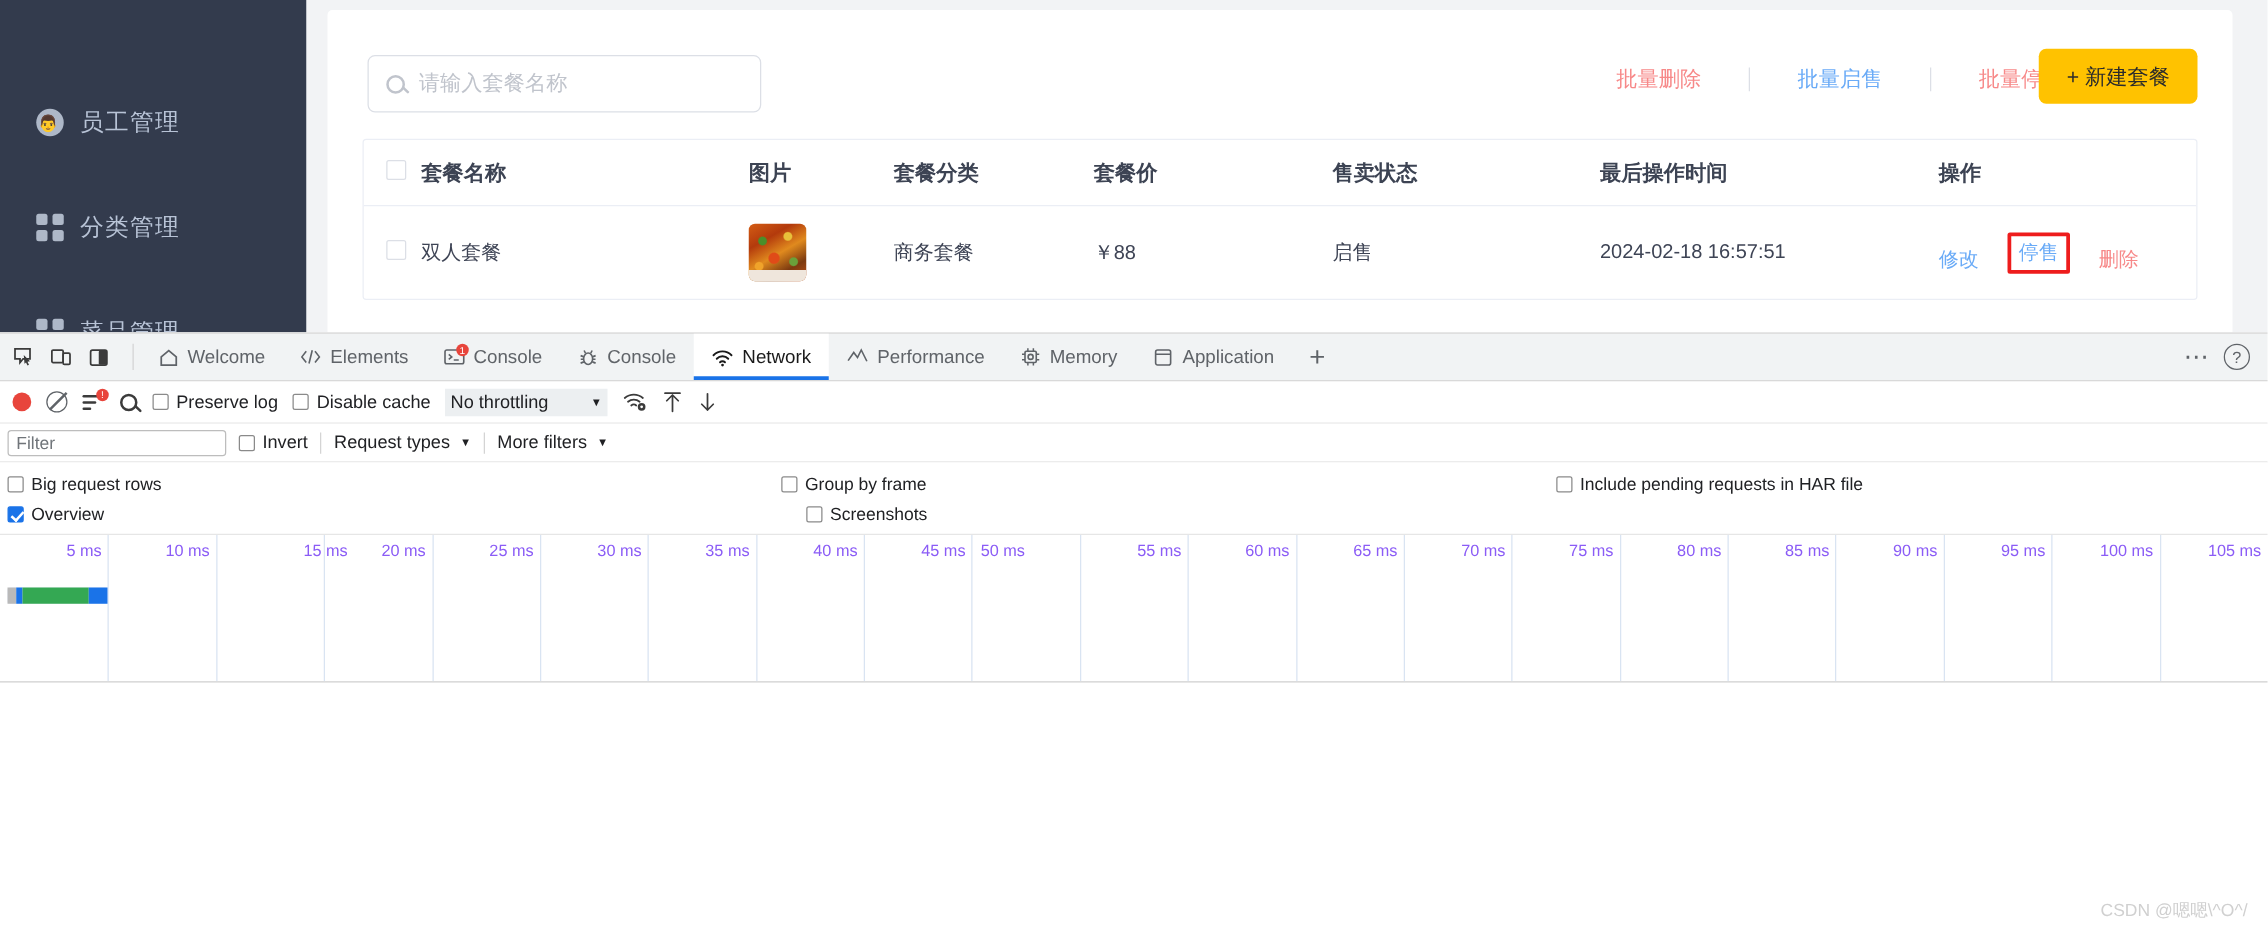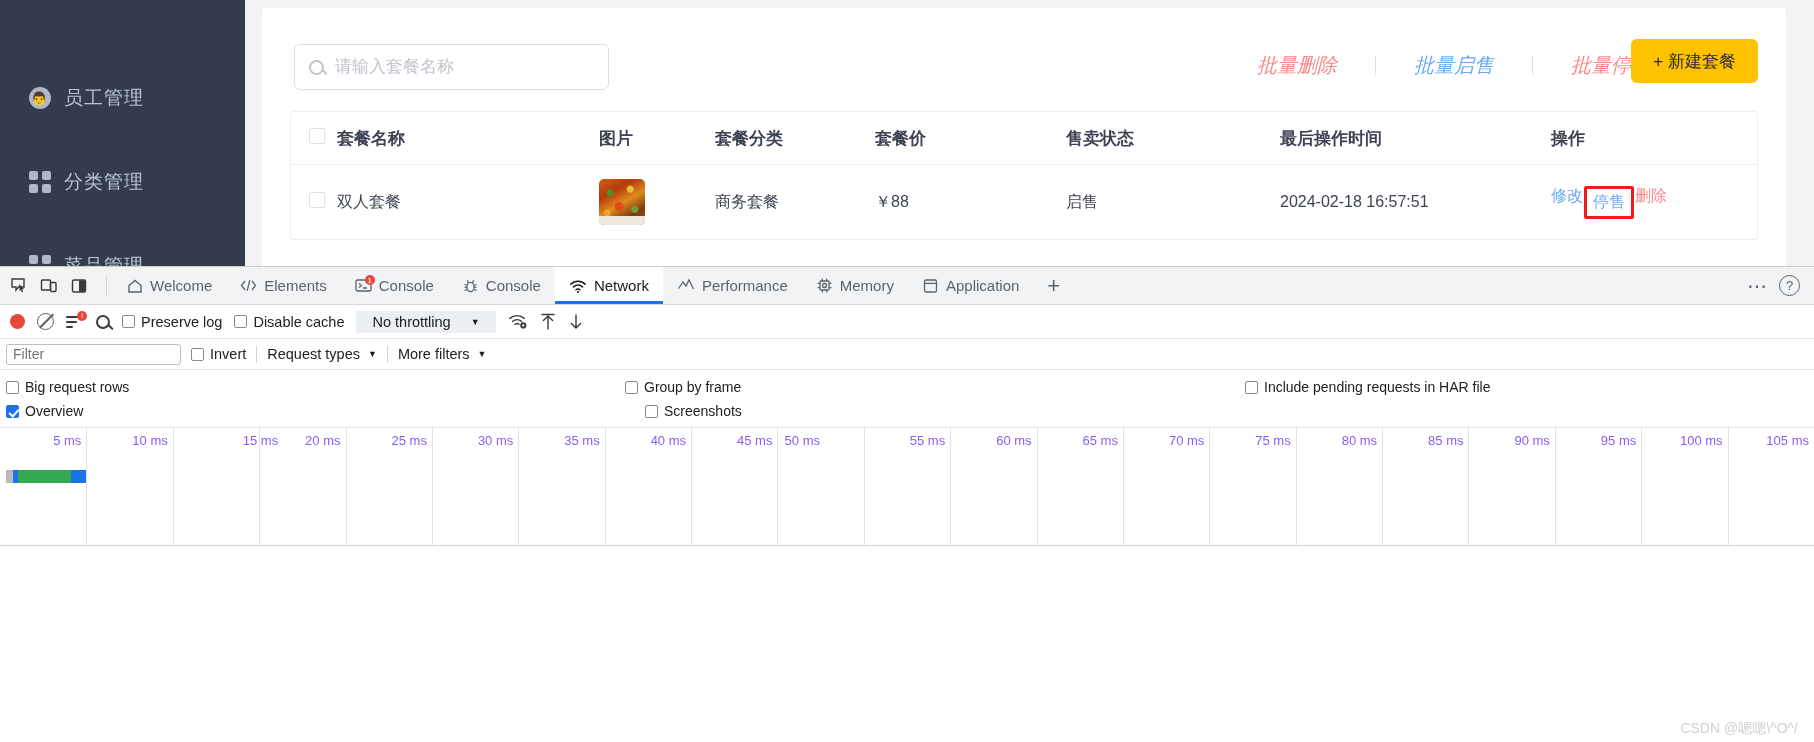--- a/index.html
+++ b/index.html
@@ -58,21 +58,21 @@
     transform: rotate(45deg); right: -6px; bottom: 0px; border-radius: 2px;
   }
   #search-input {
     border: none; outline: none; font-size: 17px; color: #606266;
     width: 100%; font-family: "Liberation Sans", sans-serif; background: transparent;
   }
   #search-input::placeholder { color: #c0c4cc; }
 
   #batch-actions {
     position: absolute; right: 113px; top: 44px;
-    display: flex; align-items: center; gap: 16px; font-size: 20px; font-style: italic;
+    display: flex; align-items: center; gap: 16px; font-size: 17px;
   }
   #batch-actions a { cursor: pointer; text-decoration: none; padding: 0 22px; }
   #batch-actions .sep { width: 1px; height: 19px; background: #dcdfe6; }
   .a-danger { color: #f78989; }
   .a-primary { color: #6aabf7; }
 
   #btn-new {
     position: absolute; right: 28px; top: 31px;
     background: #ffc200; color: #2b2b2b; font-size: 17px;
     border: none; border-radius: 6px; padding: 0 22px; height: 44px;
@@ -111,21 +111,21 @@
       radial-gradient(circle at 68% 22%, #e8c13a 0 3px, transparent 4px),
       radial-gradient(circle at 44% 60%, #e04b18 0 4px, transparent 5px),
       radial-gradient(circle at 78% 66%, #6aa13a 0 3px, transparent 4px),
       radial-gradient(circle at 18% 74%, #f0a32a 0 3px, transparent 4px);
   }
   #thumb::after {
     content:''; position:absolute; left:0; right:0; bottom:0; height: 9px;
     background: #efe6dc;
   }
 
-  .ops { display:flex; align-items:flex-start; gap: 1px; font-size: 16px; }
+  .ops { display:flex; align-items:flex-end; gap: 23px; font-size: 16px; }
   .ops a { cursor:pointer; text-decoration:none; }
   #op-stop-wrap {
     border: 3px solid #ee1c1c; padding: 3px 6px; border-radius: 2px;
     display: inline-flex; align-items:center;
   }
 
   
   #devtools {
     position: absolute; left: 0; top: 266px; width: 1814px; height: 476px;
     background: #ffffff; border-top: 1px solid #cdcdcd;
@@ -187,22 +187,22 @@
   .srch-ico { width: 14px; height: 14px; border: 2px solid #3b3b3b; border-radius: 50%; position: relative; cursor:pointer; flex:none; }
   .srch-ico::after { content:''; position:absolute; right:-6px; bottom:-1px; width:7px; height:2px; background:#3b3b3b; transform: rotate(45deg); border-radius:2px;}
   .tb-check { display: flex; align-items: center; gap: 6px; font-size: 14.5px; color:#202124; cursor: pointer;}
   .ckbox { width: 13px; height: 13px; border: 1px solid #8a8a8a; border-radius: 2px; background:#fff; flex:none; display:inline-block; position:relative;}
   .ckbox.checked { background: #1a73e8; border-color:#1a73e8; }
   .ckbox.checked::after {
     content:''; position:absolute; left: 4px; top: 1px; width: 4px; height: 8px;
     border: solid #fff; border-width: 0 2px 2px 0; transform: rotate(42deg);
   }
   #throttle {
-    background: #eceff1; height: 22px; display:flex; align-items:center; gap: 20px;
-    padding: 0 16px; font-size: 14.5px; cursor: pointer; color:#202124;
+    background: #eceff1; height: 22px; display:flex; align-items:center; gap: 34px;
+    padding: 0 4px; font-size: 14.5px; cursor: pointer; color:#202124;
   }
   .caret { font-size: 9px; color:#202124; }
   .wifi-ico { width: 20px; height: 17px; cursor:pointer; position:relative; flex:none;}
   .arr-ico { width: 16px; height: 18px; cursor:pointer; flex:none; }
 
   #dt-filterbar {
     height: 31px; display:flex; align-items:center; gap: 10px; padding: 0 6px;
     border-bottom: 1px solid #e6e6e6; background:#fff;
   }
   #filter-input {

